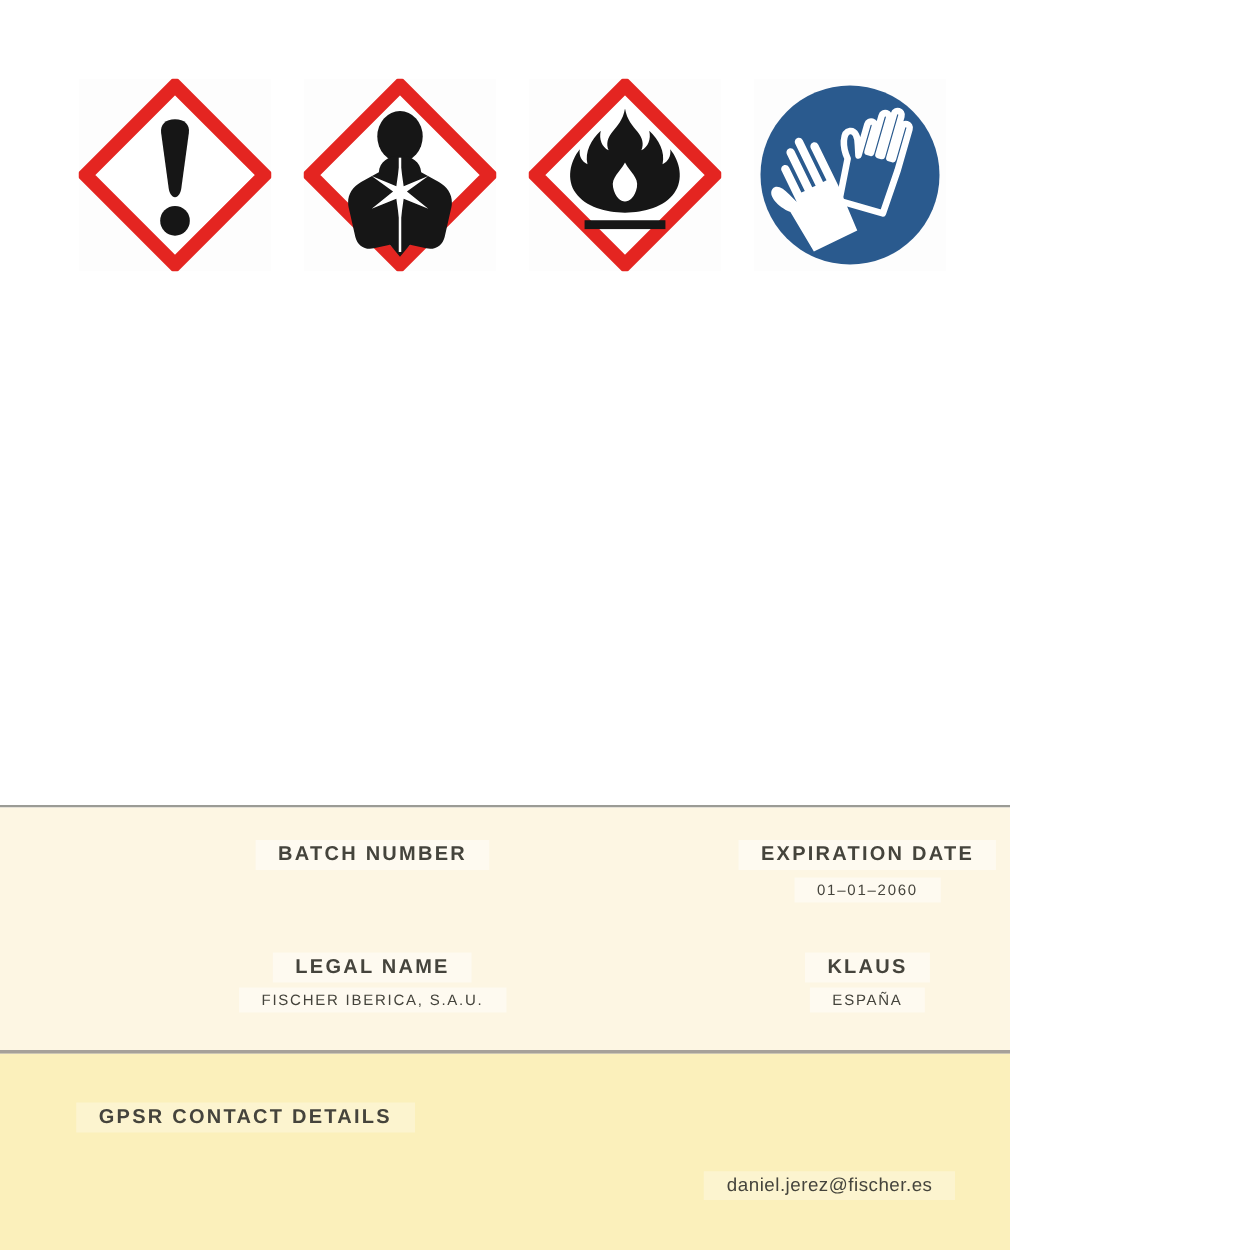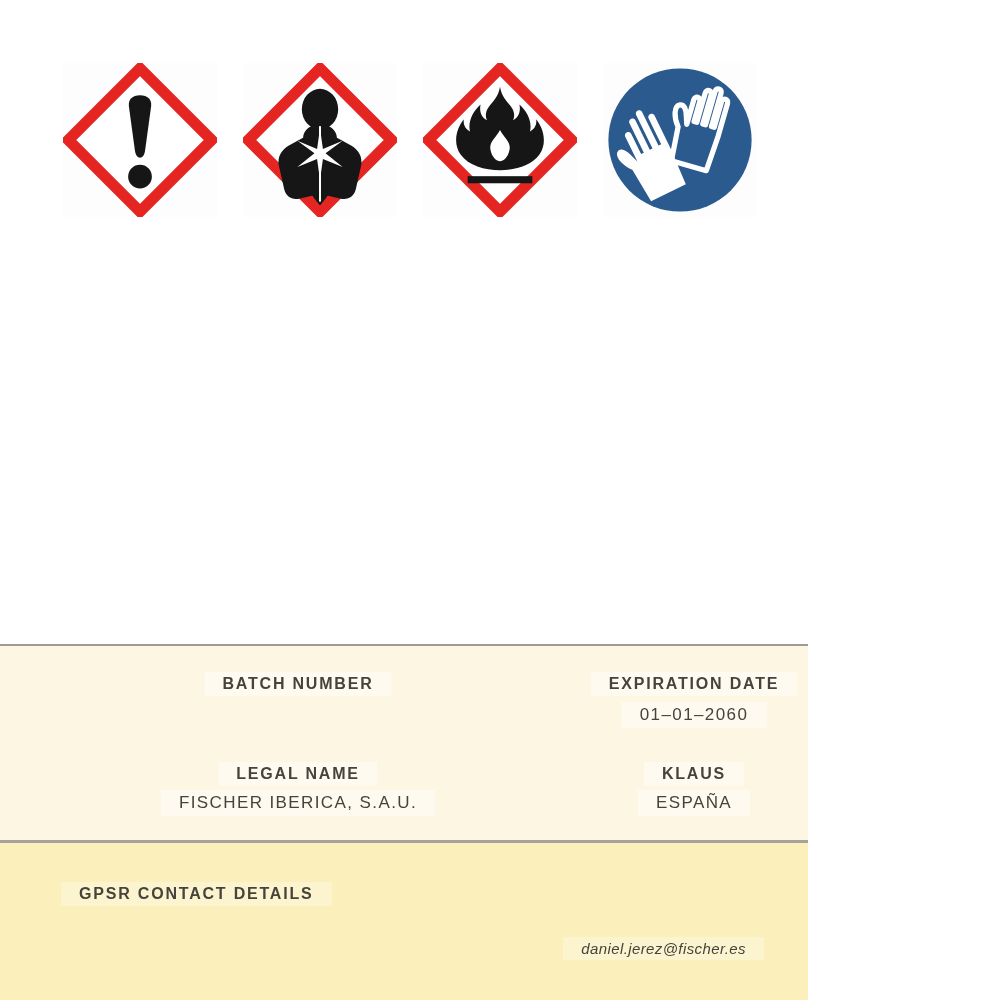--- a/index.html
+++ b/index.html
@@ -43,21 +43,21 @@
   }
   .backing {
     background:rgba(255,255,255,0.45);
     padding:3px 18px;
     display:inline-block;
   }
   .label-b {
     font-weight:bold; font-size:16px; letter-spacing:1.8px;
   }
   .value-r {
-    font-weight:normal; font-size:17px; letter-spacing:1.4px;
+    font-weight:normal; font-size:12px; letter-spacing:1.4px;
   }
   .col-center { transform:translateX(-50%); text-align:center; }
 
   .row1-label { top:672px; }
   .row1-value { top:702px; }
   .row2-label { top:762px; }
   .row2-value { top:790px; }
   .col1 { left:298px; }
   .col2 { left:694px; }
 
@@ -157,16 +157,16 @@
   <div class="txt col2 col-center row2-value">
     <span class="backing value-r">ESPAÑA</span>
   </div>
 
   <div class="panel-gpsr"></div>
 
   <div class="txt gpsr-heading">
     <span class="backing" style="background:rgba(255,255,255,0.3);">GPSR CONTACT DETAILS</span>
   </div>
   <div class="txt gpsr-email">
-    <span class="backing" style="background:rgba(255,255,255,0.3);font-style:italic;">daniel.jerez@fischer.es</span>
+    <span class="backing" style="background:rgba(255,255,255,0.3);">daniel.jerez@fischer.es</span>
   </div>
 
 </div>
 
 </body></html>

